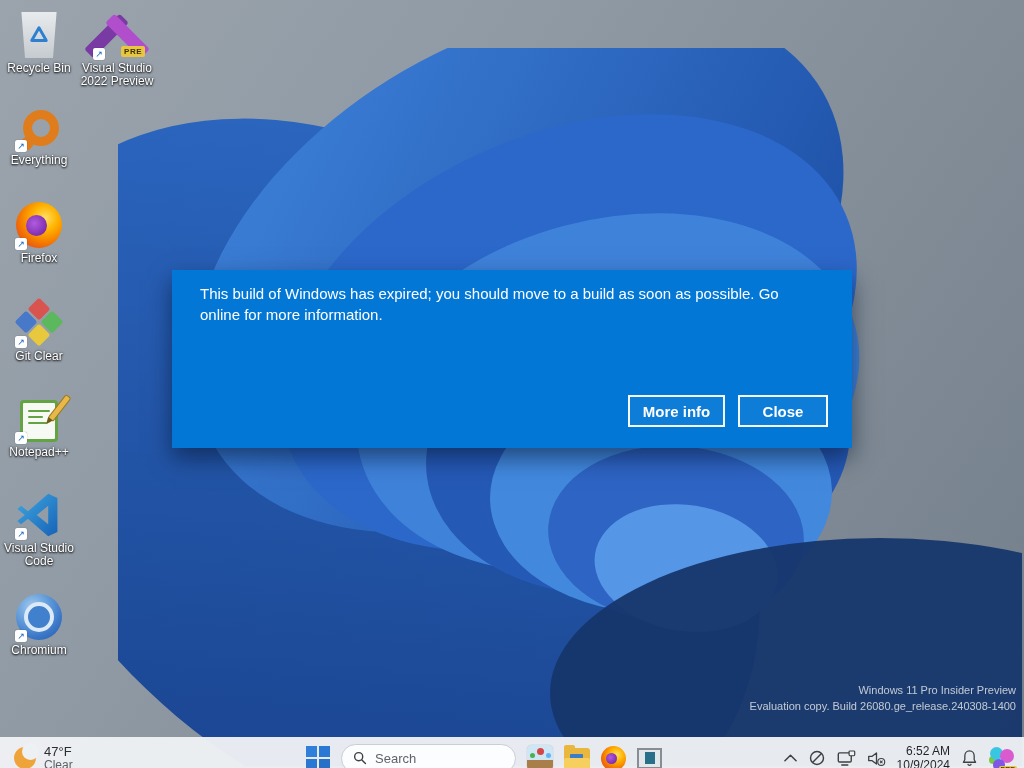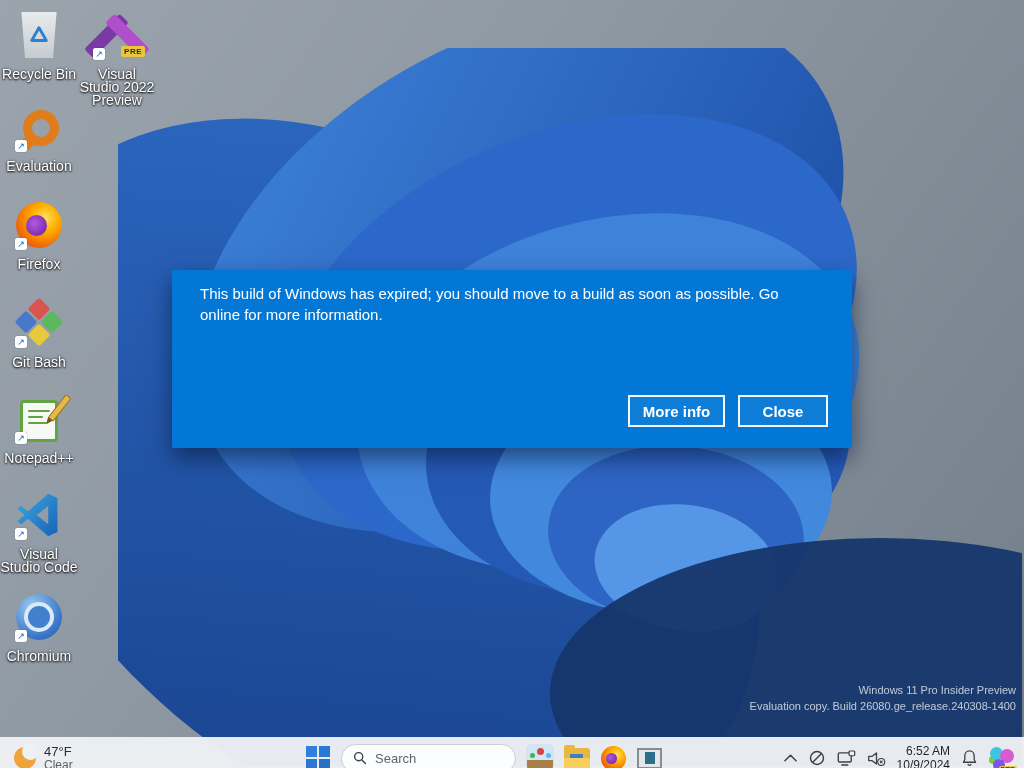--- a/index.html
+++ b/index.html
@@ -7,21 +7,21 @@
   body { font-family:"Liberation Sans", sans-serif; position:relative; background:#8d97a1; }
 
   
   .wallpaper { position:absolute; inset:0; overflow:hidden;
     background:linear-gradient(125deg,#9ba4ad 0%,#909aa4 35%,#828d98 65%,#727e8a 100%); }
   .bloom { position:absolute; left:118px; top:48px; }
 
   
   .dicon { position:absolute; width:78px; text-align:center; cursor:default; }
   .dicon .art { height:54px; display:flex; align-items:flex-end; justify-content:center; position:relative; padding-bottom:2px; }
-  .dicon .lbl { color:#fff; font-size:14px; line-height:13px; margin-top:8px;
+  .dicon .lbl { color:#fff; font-size:12px; line-height:13px; margin-top:2px;
     text-shadow:0 1px 2px rgba(0,0,0,.95), 0 0 3px rgba(0,0,0,.65); }
   .shortcut { position:absolute; left:15px; bottom:0; width:12px; height:12px; background:#fff;
     border-radius:2px; display:flex; align-items:center; justify-content:center;
     font-size:9px; color:#1565c0; box-shadow:0 0 1px rgba(0,0,0,.5); line-height:1; }
 
   .art-recycle { width:40px; height:46px; background:linear-gradient(#e8ebed,#c6cbd0);
     clip-path:polygon(6% 0,94% 0,85% 100%,15% 100%); display:flex; align-items:center; justify-content:center; }
 
   .art-vs { width:48px; height:44px; position:relative; }
   .art-vs .b1,.art-vs .b2 { position:absolute; width:13px; height:50px; border-radius:3px; top:-3px; }
@@ -188,42 +188,42 @@
 </div>
 
 <div class="dicon" style="left:0; top:98px;">
   <div class="art">
     <div class="art-everything">
       <span class="ring"></span>
         <span class="tail"></span>
     </div>
     <span class="shortcut">↗</span>
   </div>
-  <div class="lbl">Evaluation</div>
+  <div class="lbl">Everything</div>
 </div>
 
 <div class="dicon" style="left:0; top:196px;">
   <div class="art">
     <div class="art-firefox"></div>
     <span class="shortcut">↗</span>
   </div>
   <div class="lbl">Firefox</div>
 </div>
 
 <div class="dicon" style="left:0; top:294px;">
   <div class="art">
     <div class="art-git">
       <i class="gn"></i>
         <i class="gw"></i>
         <i class="ge"></i>
         <i class="gs"></i>
     </div>
     <span class="shortcut">↗</span>
   </div>
-  <div class="lbl">Git Bash</div>
+  <div class="lbl">Git Clear</div>
 </div>
 
 <div class="dicon" style="left:0; top:390px;">
   <div class="art">
     <div class="art-npp">
       <i></i>
         <i style="width:70%;"></i>
         <i style="width:85%;"></i>
       <span class="pencil"></span>
     </div>

